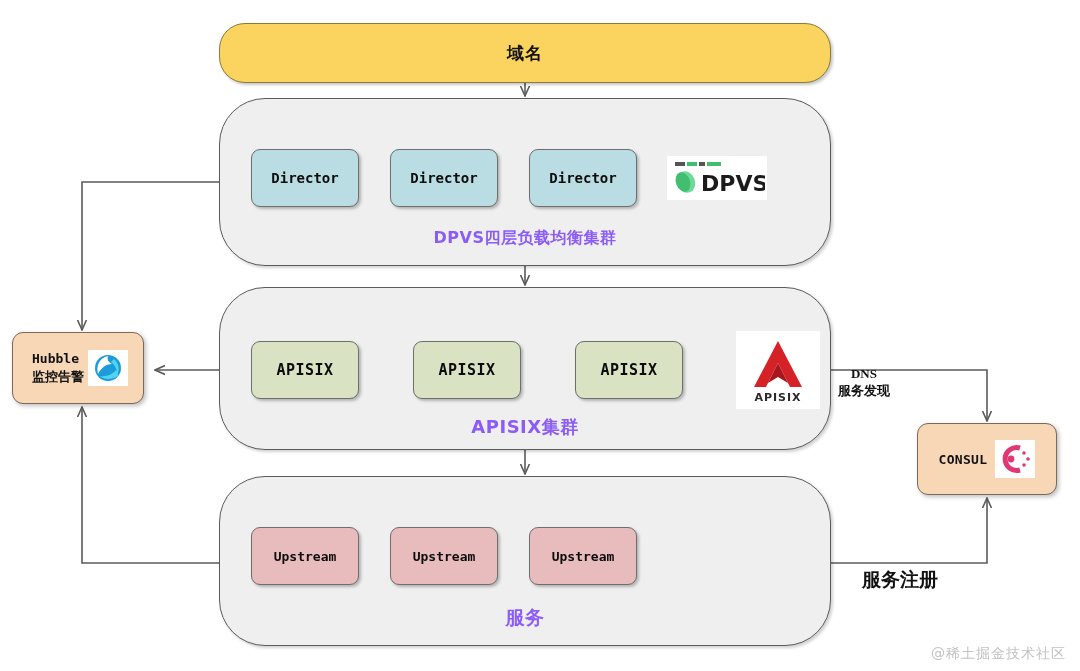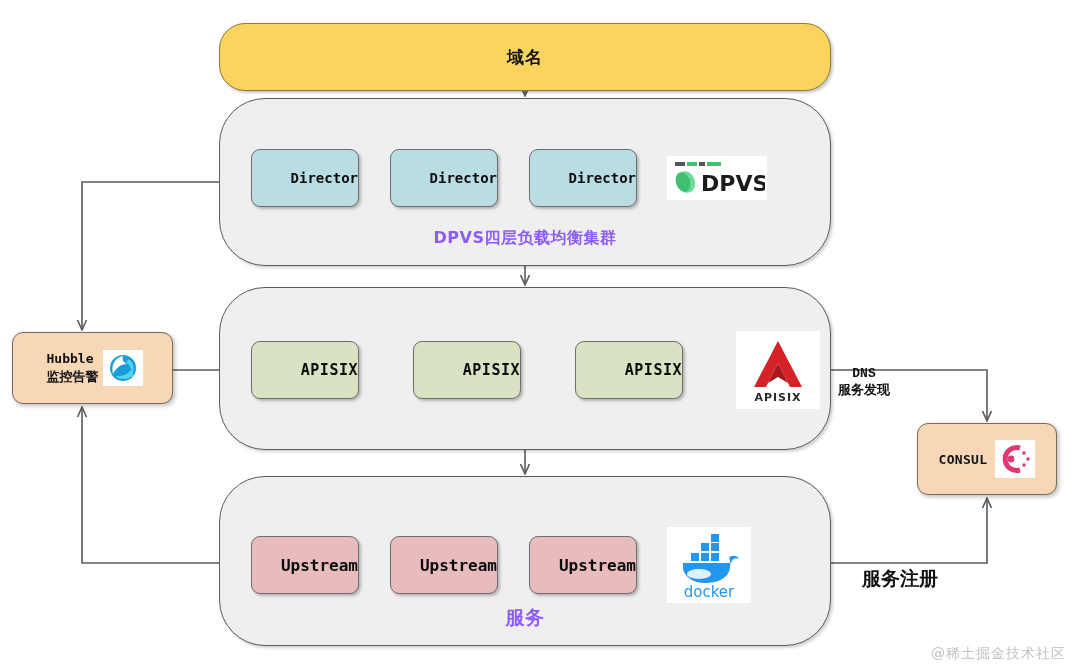--- a/index.html
+++ b/index.html
@@ -17,21 +17,21 @@
   #wires {
     position: absolute; left: 0; top: 0;
     width: 1080px; height: 671px;
     pointer-events: none;
   }
 
   
   .domain-bar {
     position: absolute;
     left: 219px; top: 23px;
-    width: 612px; height: 68px;
+    width: 612px; height: 60px;
     background: #fad45e;
     border: 1.4px solid #8a7a3c;
     border-radius: 26px;
     box-shadow: 2px 2px 3px rgba(0,0,0,0.22);
     display: flex; align-items: center; justify-content: center;
   }
   .domain-bar .lbl {
     font-family: "DejaVu Sans", sans-serif;
     font-weight: 700;
     font-size: 17px;
@@ -60,33 +60,33 @@
     align-items: center;
   }
   #layer-dpvs    .node-row { top: 50px; }
   #layer-apisix  .node-row { top: 43px; gap: 23px; }
   #layer-service .node-row { top: 50px; }
 
   .node {
     width: 108px; height: 58px;
     border: 1.4px solid #6e6e6e;
     border-radius: 9px;
-    display: flex; align-items: center; justify-content: flex-end;
+    display: flex; align-items: center; justify-content: center;
     box-shadow: 2px 2px 3px rgba(0,0,0,0.25);
     font-family: "DejaVu Sans Mono", monospace;
     font-weight: 700;
     font-size: 14px;
     color: #0c0c0c;
   }
   .node.n1 { margin-left: 31px; }
   .node.n2 { margin-left: 31px; }
   .node.n3 { margin-left: 31px; }
   .node-director { background: #b9dde2; }
   .node-apisix   { background: #d9e3c3; font-size: 15px; letter-spacing: 0.5px; }
-  .node-upstream { background: #e8bcbc; font-size: 16px; }
+  .node-upstream { background: #e8bcbc; font-size: 13px; }
 
   .layer-caption {
     position: absolute;
     left: 0; right: 0;
     text-align: center;
     font-family: "DejaVu Sans", sans-serif;
     font-weight: 700;
     font-size: 16px;
     color: #8b5cf6;
     letter-spacing: 0.5px;
@@ -108,21 +108,21 @@
 
   
   .side-box {
     position: absolute;
     background: #f7d7b6;
     border: 1.4px solid #7a6a5a;
     border-radius: 11px;
     box-shadow: 2px 2px 4px rgba(0,0,0,0.25);
     display: flex; align-items: center; justify-content: center;
   }
-  #box-hubble { left: 12px; top: 332px; width: 161px; height: 72px; }
+  #box-hubble { left: 12px; top: 332px; width: 132px; height: 72px; }
   #box-consul { left: 917px; top: 423px; width: 140px; height: 72px; }
 
   .hubble-inner { display: flex; align-items: center; gap: 4px; padding-left: 4px; }
   .hubble-text {
     font-family: "DejaVu Sans", sans-serif;
     font-weight: 700;
     font-size: 13px;
     color: #111;
     line-height: 1.35;
     white-space: nowrap;
@@ -136,21 +136,21 @@
     font-weight: 700;
     font-size: 13px;
     color: #111;
     letter-spacing: 0.3px;
   }
   .logo-consul { width: 40px; height: 38px; background: #ffffff; flex: none; }
 
   
   .edge-label {
     position: absolute;
-    font-family: Liberation Mono, monospace;
+    font-family: Liberation Serif, serif;
     font-weight: 700;
     color: #111;
     text-align: center;
     line-height: 1.3;
     white-space: nowrap;
   }
   #label-dns       { left: 838px; top: 366px; font-size: 13px; }
   #label-register  { left: 862px; top: 568px; font-size: 19px; }
 
   .watermark {
@@ -240,52 +240,33 @@
       <div class="logo-tile logo-apisix">
         <svg width="80" height="74" viewBox="0 0 80 74" xmlns="http://www.w3.org/2000/svg">
           <rect x="0" y="0" width="80" height="74" fill="#ffffff"></rect>
 
           <path d="M40 8 L64 54 L52 54 L40 30 L28 54 L16 54 Z" fill="#d42227"></path>
           <path d="M40 30 L50 50 L40 44 L30 50 Z" fill="#a8171c"></path>
           <text x="40" y="68" text-anchor="middle" font-family="DejaVu Sans, sans-serif" font-size="11" font-weight="700" fill="#2b2b2b" letter-spacing="1">APISIX</text>
         </svg>
       </div>
     </div>
+    <div class="layer-caption">APISIX集群</div>
   </div>
 
   <div class="layer" id="layer-service">
     <div class="node-row">
       <div class="node node-upstream n1">
         <span>Upstream</span>
       </div>
       <div class="node node-upstream n2">
         <span>Upstream</span>
       </div>
       <div class="node node-upstream n3">
         <span>Upstream</span>
-      </div>
-      <div class="logo-tile logo-docker">
-        <svg width="80" height="72" viewBox="0 0 80 72" xmlns="http://www.w3.org/2000/svg">
-          <rect x="0" y="0" width="80" height="72" fill="#ffffff"></rect>
-          <g fill="#2396ed">
-
-            <rect x="22" y="24" width="8" height="8"></rect>
-            <rect x="32" y="24" width="8" height="8"></rect>
-            <rect x="42" y="24" width="8" height="8"></rect>
-            <rect x="32" y="14" width="8" height="8"></rect>
-            <rect x="42" y="14" width="8" height="8"></rect>
-            <rect x="42" y="5" width="8" height="8"></rect>
-
-            <path d="M14 34 L62 34 C62 34 64 27 70 30 C70 30 68 24 60 28
-                     C60 28 64 38 58 46 C54 51 46 54 36 54
-                     C24 54 16 48 14 40 Z"></path>
-          </g>
-          <ellipse cx="30" cy="45" rx="12" ry="5" fill="#ffffff" opacity="0.85"></ellipse>
-          <text x="40" y="68" text-anchor="middle" font-family="DejaVu Sans, sans-serif" font-size="15" fill="#2396ed">docker</text>
-        </svg>
       </div>
     </div>
     <div class="layer-caption">服务</div>
   </div>
 
   <div class="side-box" id="box-hubble">
     <div class="hubble-inner">
       <div class="hubble-text">
         <div class="en">Hubble</div>
         <div>监控告警</div>

